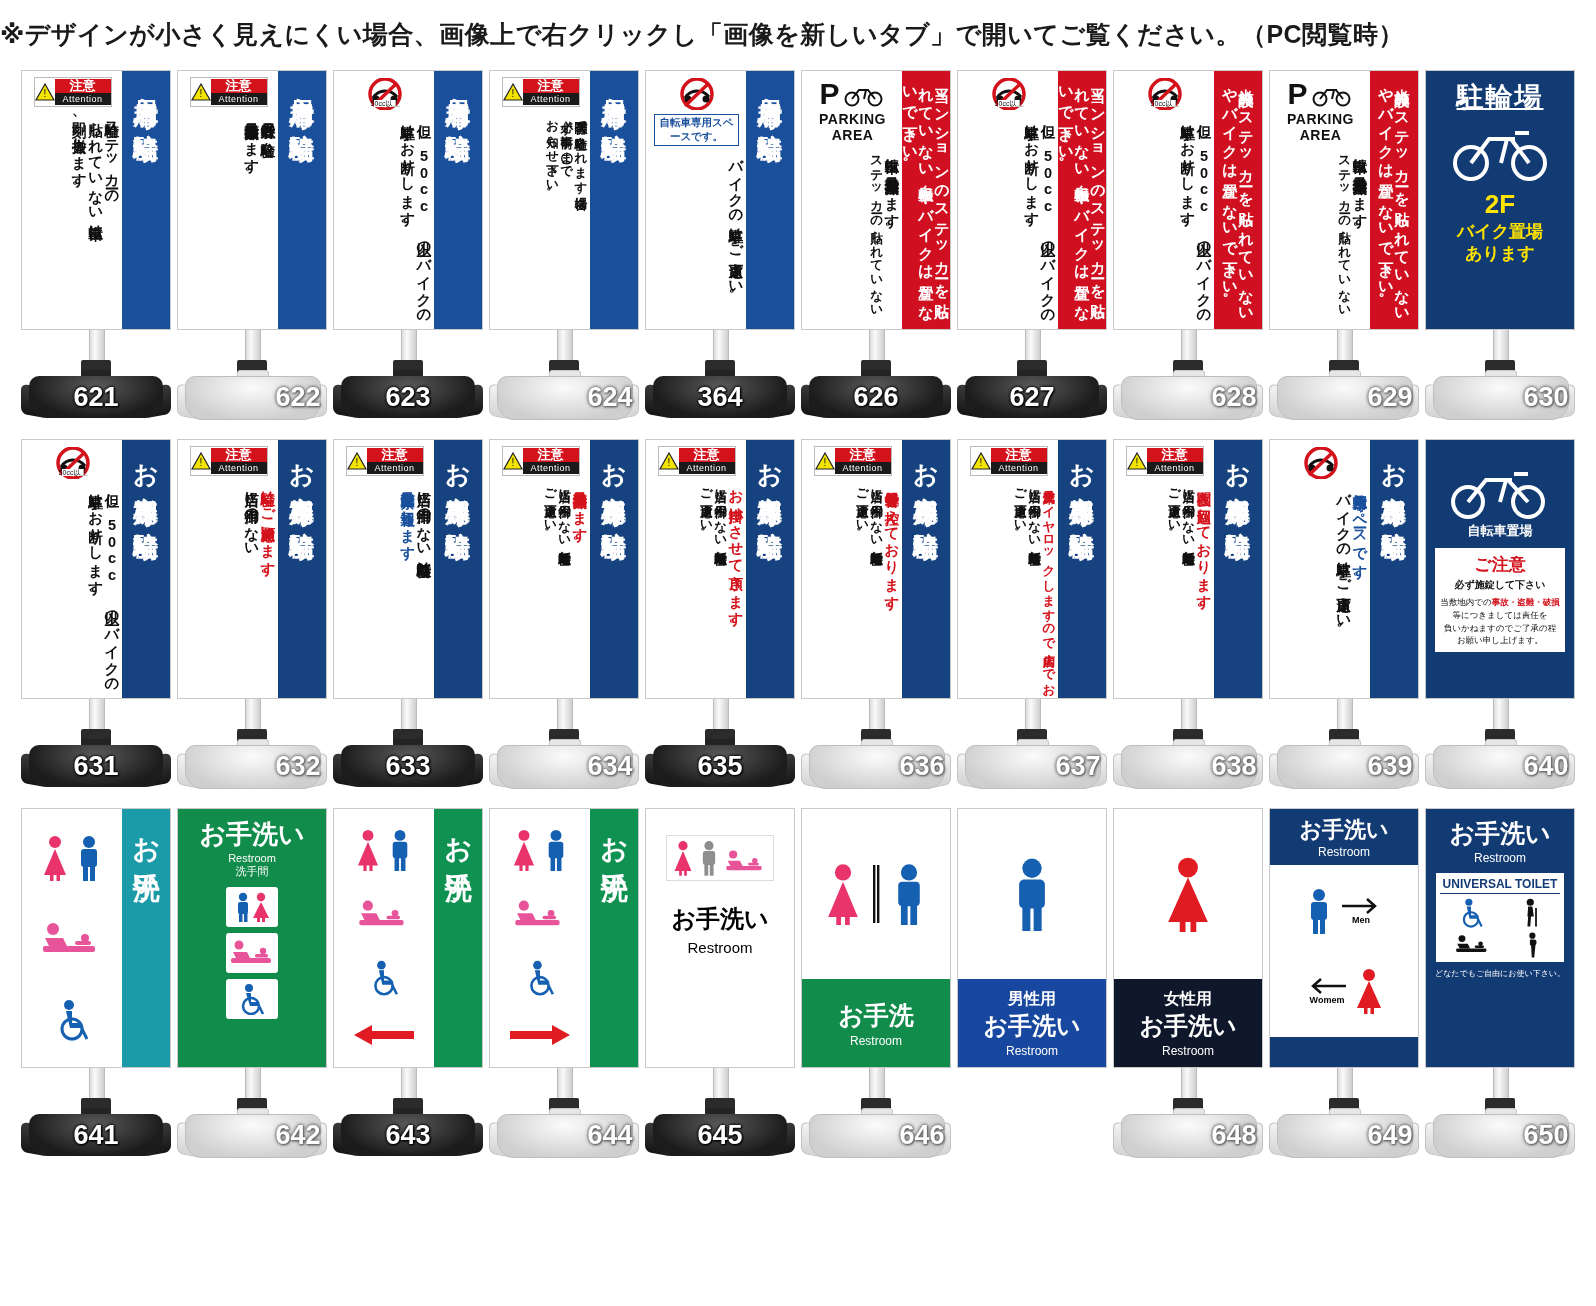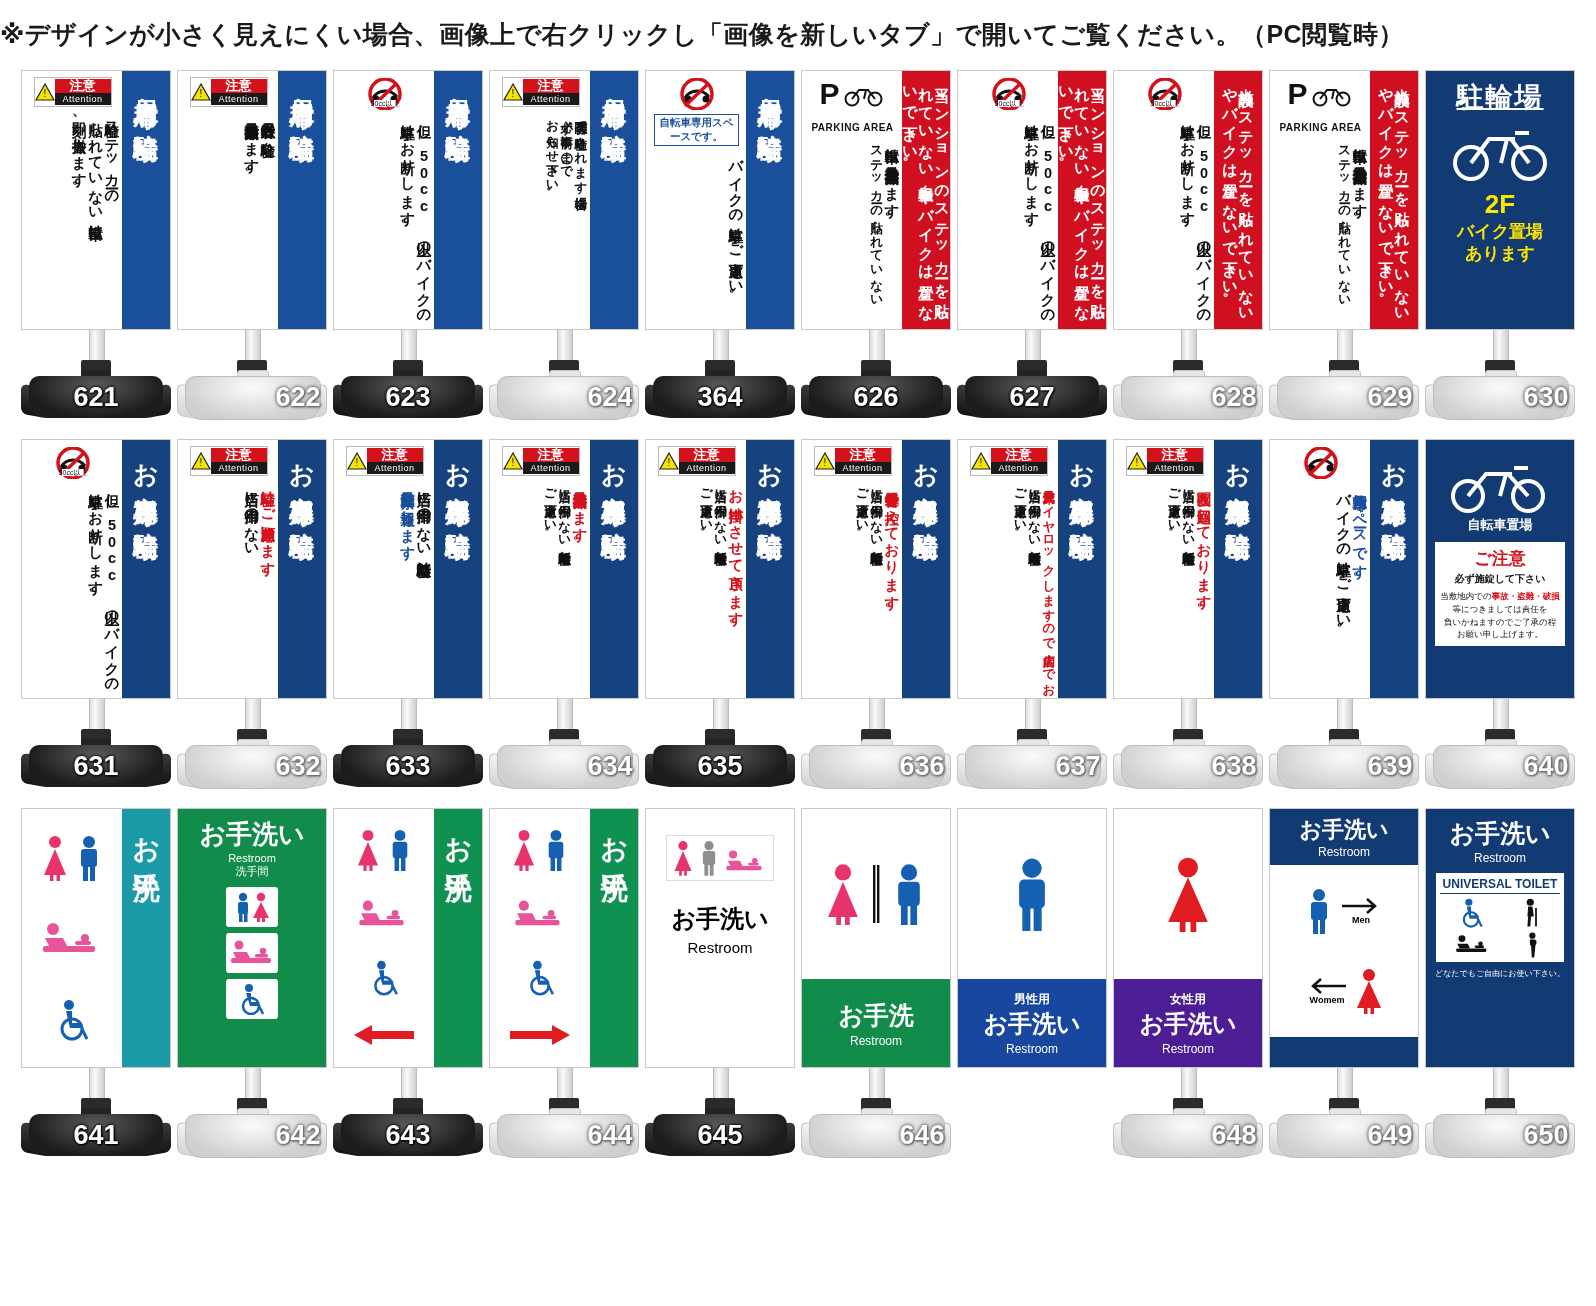--- a/index.html
+++ b/index.html
@@ -90,29 +90,29 @@
   .body-v .vtext.blue{color:#1a4f9c;}
   .body-v .vtext.small{font-size:12.5px;}
   .topstrip{
     font-size:10.5px;font-weight:bold;color:#1a4f9c;text-align:center;border:1px solid #1a4f9c;
     margin:0 4px 3px 4px;padding:1px 0;
   }
   
   .picon{width:84px;margin:4px auto 4px auto;text-align:center;}
   .picon .row1{display:flex;align-items:center;justify-content:center;gap:2px;}
   .picon .pletter{font-size:30px;font-weight:bold;line-height:28px;color:#111;}
-  .picon .lbl{font-size:10px;font-weight:bold;letter-spacing:0.5px;color:#111;margin-top:14px;}
+  .picon .lbl{font-size:14px;font-weight:bold;letter-spacing:0.5px;color:#111;margin-top:3px;}
   
   .navyfull{background:#123a73;color:#fff;display:flex;flex-direction:column;align-items:center;justify-content:flex-start;padding-top:8px;box-sizing:border-box;}
   .navyfull .t1{font-size:27px;font-weight:bold;letter-spacing:2px;text-decoration:underline;}
   .navyfull .t2{font-size:26px;font-weight:bold;margin-top:4px;}
   .navyfull .t3{font-size:17px;font-weight:bold;line-height:1.15;margin-top:2px;}
   .navyfull .yellow{color:#ffe400;}
   
-  .navyfull2{background:#123a73;color:#fff;display:flex;flex-direction:column;align-items:center;padding-top:14px;box-sizing:border-box;}
+  .navyfull2{background:#123a73;color:#fff;display:flex;flex-direction:column;align-items:center;padding-top:20px;box-sizing:border-box;}
   .navyfull2 .cap{font-size:13px;font-weight:bold;margin-top:2px;}
   .whitebox{background:#fff;color:#111;width:130px;margin-top:8px;padding:5px 4px;box-sizing:border-box;text-align:center;}
   .whitebox .h{color:#d4121c;font-size:17px;font-weight:bold;}
   .whitebox .s{font-size:10px;font-weight:bold;margin-top:2px;}
   .whitebox .p{font-size:8.5px;line-height:1.5;margin-top:4px;}
   .whitebox .p .rd{color:#d4121c;font-weight:bold;}
   
   .rs{display:flex;flex-direction:row;width:100%;height:100%;}
   .rs-left{flex:1 1 auto;display:flex;flex-direction:column;align-items:center;justify-content:space-around;padding:6px 0;}
   .rs-right{width:48px;flex:0 0 48px;display:flex;align-items:flex-start;justify-content:center;padding-top:8px;}
@@ -126,23 +126,23 @@
   .plain645 .icons{display:flex;gap:6px;align-items:flex-end;border:1px solid #ddd;padding:4px 6px;}
   .plain645 .t1{font-size:24px;font-weight:bold;margin-top:22px;}
   .plain645 .t2{font-size:15px;margin-top:4px;}
   .split{display:flex;flex-direction:column;width:100%;height:100%;}
   .split .top{flex:1 1 auto;display:flex;align-items:center;justify-content:center;gap:10px;background:#fff;}
   .split .bot{height:88px;display:flex;flex-direction:column;align-items:center;justify-content:center;color:#fff;}
   .split .bot .t1{font-size:25px;font-weight:bold;}
   .split .bot .t2{font-size:12px;margin-top:2px;}
   .bg-green{background:#128c4b;}
   .bg-blue{background:#17479e;}
-  .bg-red{background:#4c1d95;}
+  .bg-red{background:#0f172a;}
   .split .bot .big{font-size:24px;font-weight:bold;}
-  .split .bot .sm{font-size:12px;font-weight:bold;}
+  .split .bot .sm{font-size:16px;font-weight:bold;}
   .hdr649{background:#123a73;color:#fff;text-align:center;padding:6px 0 6px 0;}
   .hdr649 .t1{font-size:22px;font-weight:bold;}
   .hdr649 .t2{font-size:12px;}
   .arrowrow{display:flex;align-items:center;justify-content:center;gap:8px;}
   .arrowrow .lbl{font-size:9px;font-weight:bold;}
   .s649{display:flex;flex-direction:column;width:100%;height:100%;}
   .s649 .mid{flex:1 1 auto;display:flex;flex-direction:column;justify-content:space-around;padding:6px 10px;background:#fff;}
   .s649 .ft{height:30px;background:#123a73;}
   .s650{background:#123a73;color:#fff;display:flex;flex-direction:column;align-items:center;padding-top:8px;box-sizing:border-box;width:100%;}
   .s650 .t1{font-size:25px;font-weight:bold;}

